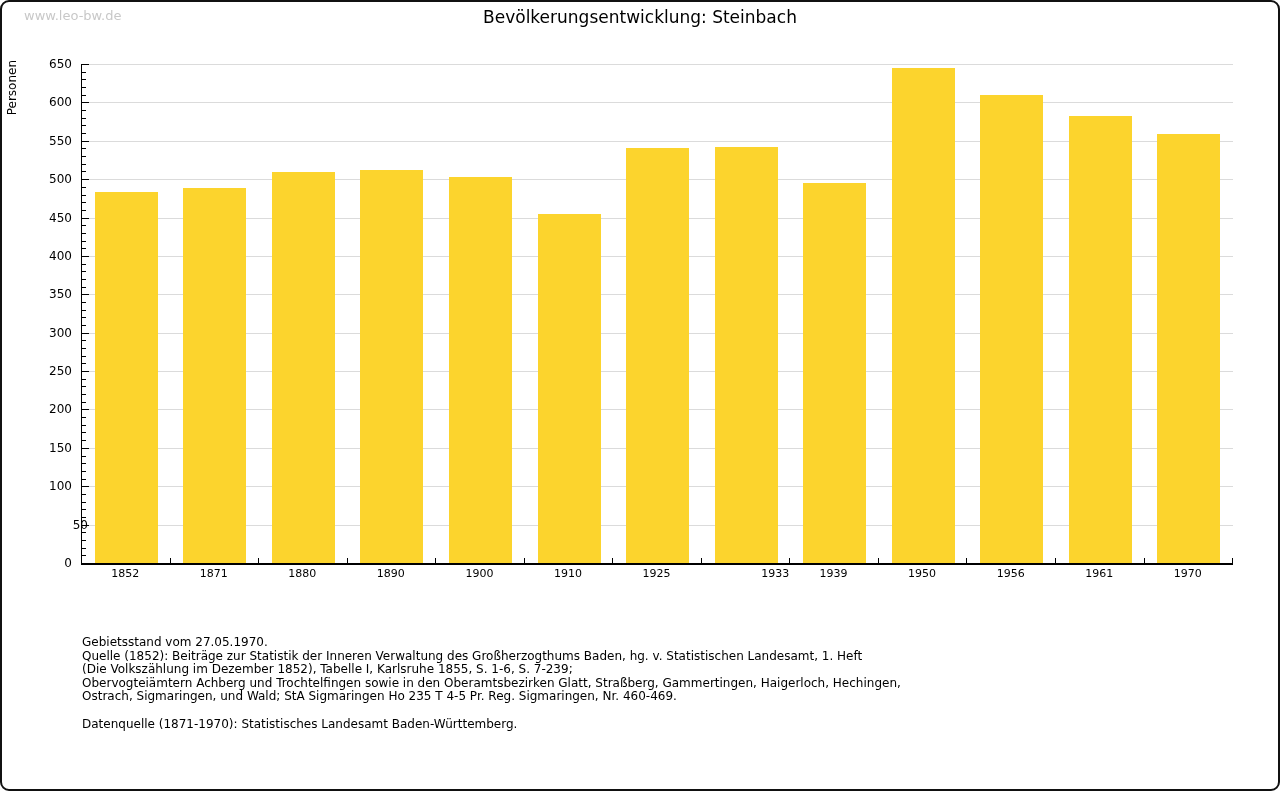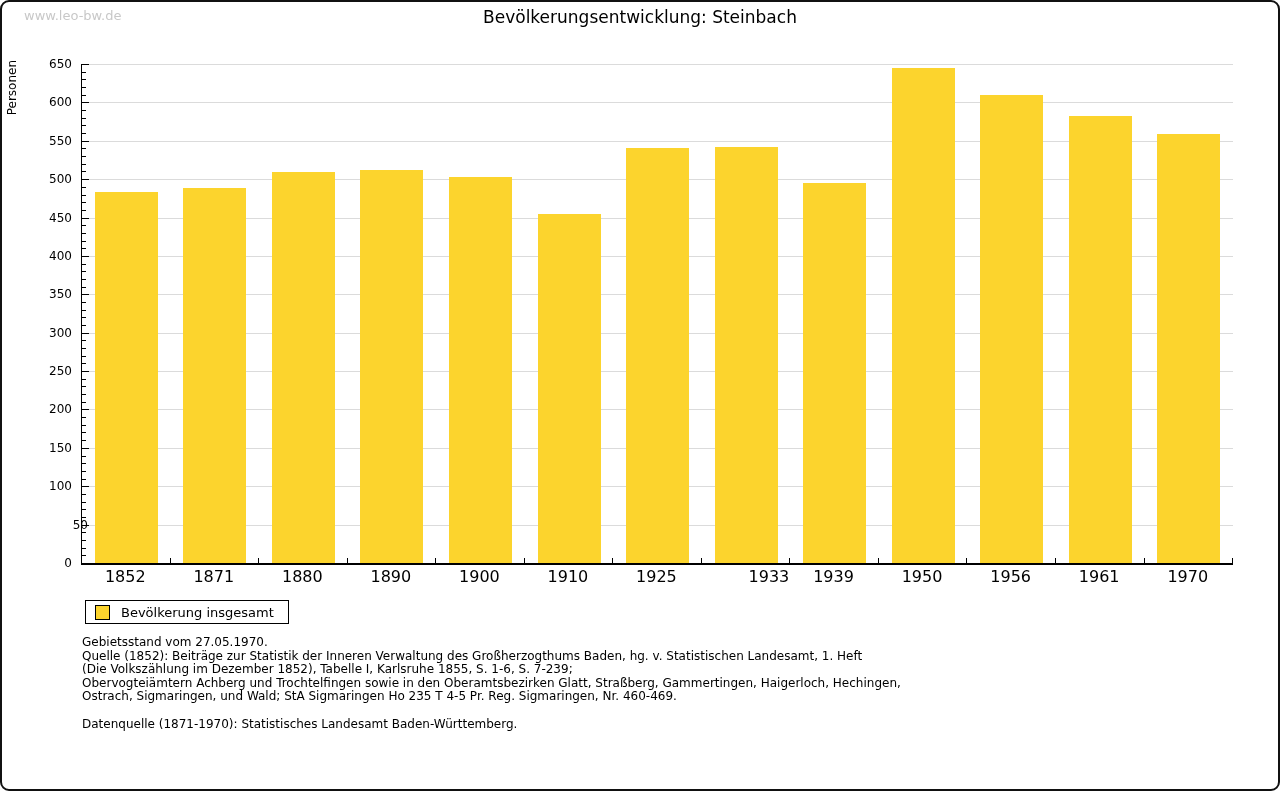--- a/index.html
+++ b/index.html
@@ -18,21 +18,21 @@
     position:absolute;left:79px;top:62px;width:1151px;height:499px;
     border-left:1px solid #000;border-bottom:2px solid #000;box-sizing:content-box;
   }
   .gridline{position:absolute;left:0;width:100%;height:1px;background:#dbdbdb;}
   .axis-cap{position:absolute;left:0;top:0;width:7px;height:1px;background:#000;}
   .ytick-major{position:absolute;left:0;width:7px;height:1px;background:#000;}
   .ytick-minor{position:absolute;left:0;width:4px;height:1px;background:#000;}
   .xtick{position:absolute;bottom:0;width:1px;height:5px;background:#000;}
   .bar{position:absolute;bottom:0;width:63px;background:#fcd42d;}
   .y-tick-label{position:absolute;left:0;width:70px;text-align:right;font-size:12px;line-height:14px;}
-  .x-tick-label{position:absolute;top:565px;text-align:center;font-size:16px;}
+  .x-tick-label{position:absolute;top:565px;text-align:center;font-size:11px;}
   .legend{
     position:absolute;left:83px;top:598px;height:22px;display:inline-flex;align-items:center;
     border:1px solid #000;padding:0 14px 0 9px;font-size:13px;
   }
   .legend-swatch{width:13px;height:13px;background:#fcd42d;border:1px solid #000;margin-right:11px;}
   .footer{position:absolute;left:80px;top:634px;font-size:12px;line-height:13.6px;color:#000;}
   .footer div{white-space:nowrap;}
 </style>
 </head>
 <body>
@@ -143,24 +143,20 @@
       <div class="bar" style="left: 809.6px; height: 495.2px; background: rgb(252, 212, 45);"></div>
       <div class="xtick" style="left: 884.4px;"></div>
       <div class="bar" style="left: 898.2px; height: 468.3px; background: rgb(252, 212, 45);"></div>
       <div class="xtick" style="left: 972.9px;"></div>
       <div class="bar" style="left: 986.7px; height: 446.8px; background: rgb(252, 212, 45);"></div>
       <div class="xtick" style="left: 1061.5px;"></div>
       <div class="bar" style="left: 1075.2px; height: 429.1px; background: rgb(252, 212, 45);"></div>
       <div class="xtick" style="left: 1150px;"></div>
     </div>
 
-  <div class="legend">
-    <span class="legend-swatch" style="background: rgb(252, 212, 45);"></span>
-    <span>Bevölkerung insgesamt</span>
-  </div>
 
   <div class="footer">
       <div class="footer-line">Gebietsstand vom 27.05.1970.</div>
       <div class="footer-line">Quelle (1852): Beiträge zur Statistik der Inneren Verwaltung des Großherzogthums Baden, hg. v. Statistischen Landesamt, 1. Heft</div>
       <div class="footer-line">(Die Volkszählung im Dezember 1852), Tabelle I, Karlsruhe 1855, S. 1-6, S. 7-239;</div>
       <div class="footer-line">Obervogteiämtern Achberg und Trochtelfingen sowie in den Oberamtsbezirken Glatt, Straßberg, Gammertingen, Haigerloch, Hechingen,</div>
       <div class="footer-line">Ostrach, Sigmaringen, und Wald; StA Sigmaringen Ho 235 T 4-5 Pr. Reg. Sigmaringen, Nr. 460-469.</div>
       <div class="footer-line">&nbsp;</div>
       <div class="footer-line">Datenquelle (1871-1970): Statistisches Landesamt Baden-Württemberg.</div>
     </div>

